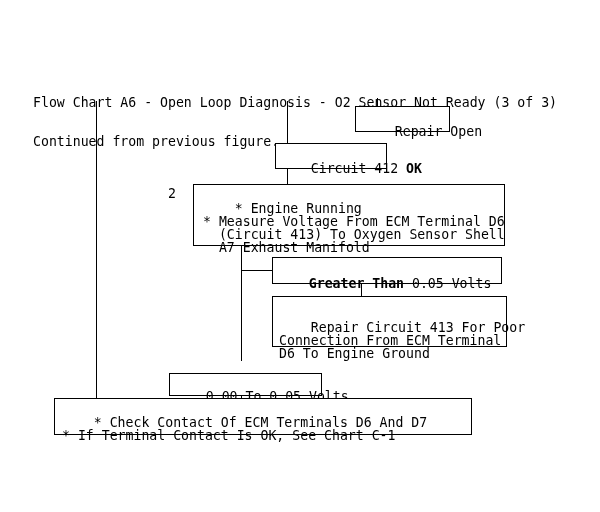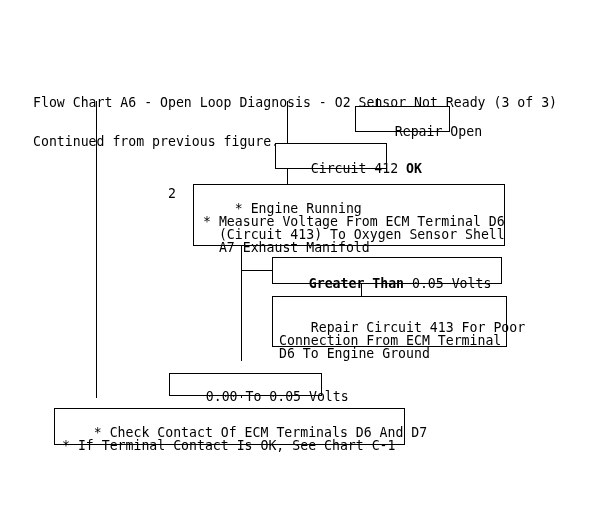--- a/index.html
+++ b/index.html
@@ -67,18 +67,18 @@
   <div class="box" style="left:272px;top:296px;width:235px;height:51px;padding:11px 0 0 6px;">
     <span>Repair Circuit 413 For Poor
 Connection From ECM Terminal
 D6 To Engine Ground</span>
   </div>
 
   <div class="box" style="left:169px;top:361px;width:153px;height:23px;padding:3px 0 0 4px;margin-top:12px;">
     <span>0.00 To 0.05 Volts</span>
   </div>
 
-  <div class="box" style="left:54px;top:408px;width:351px;height:37px;padding:4px 0 8px 7px;">
+  <div class="box" style="left:54px;top:398px;width:418px;height:37px;padding:4px 0 8px 7px;">
     <span>* Check Contact Of ECM Terminals D6 And D7
 * If Terminal Contact Is OK, See Chart C-1</span>
   </div>
 
 </div>
 
 </body></html>

